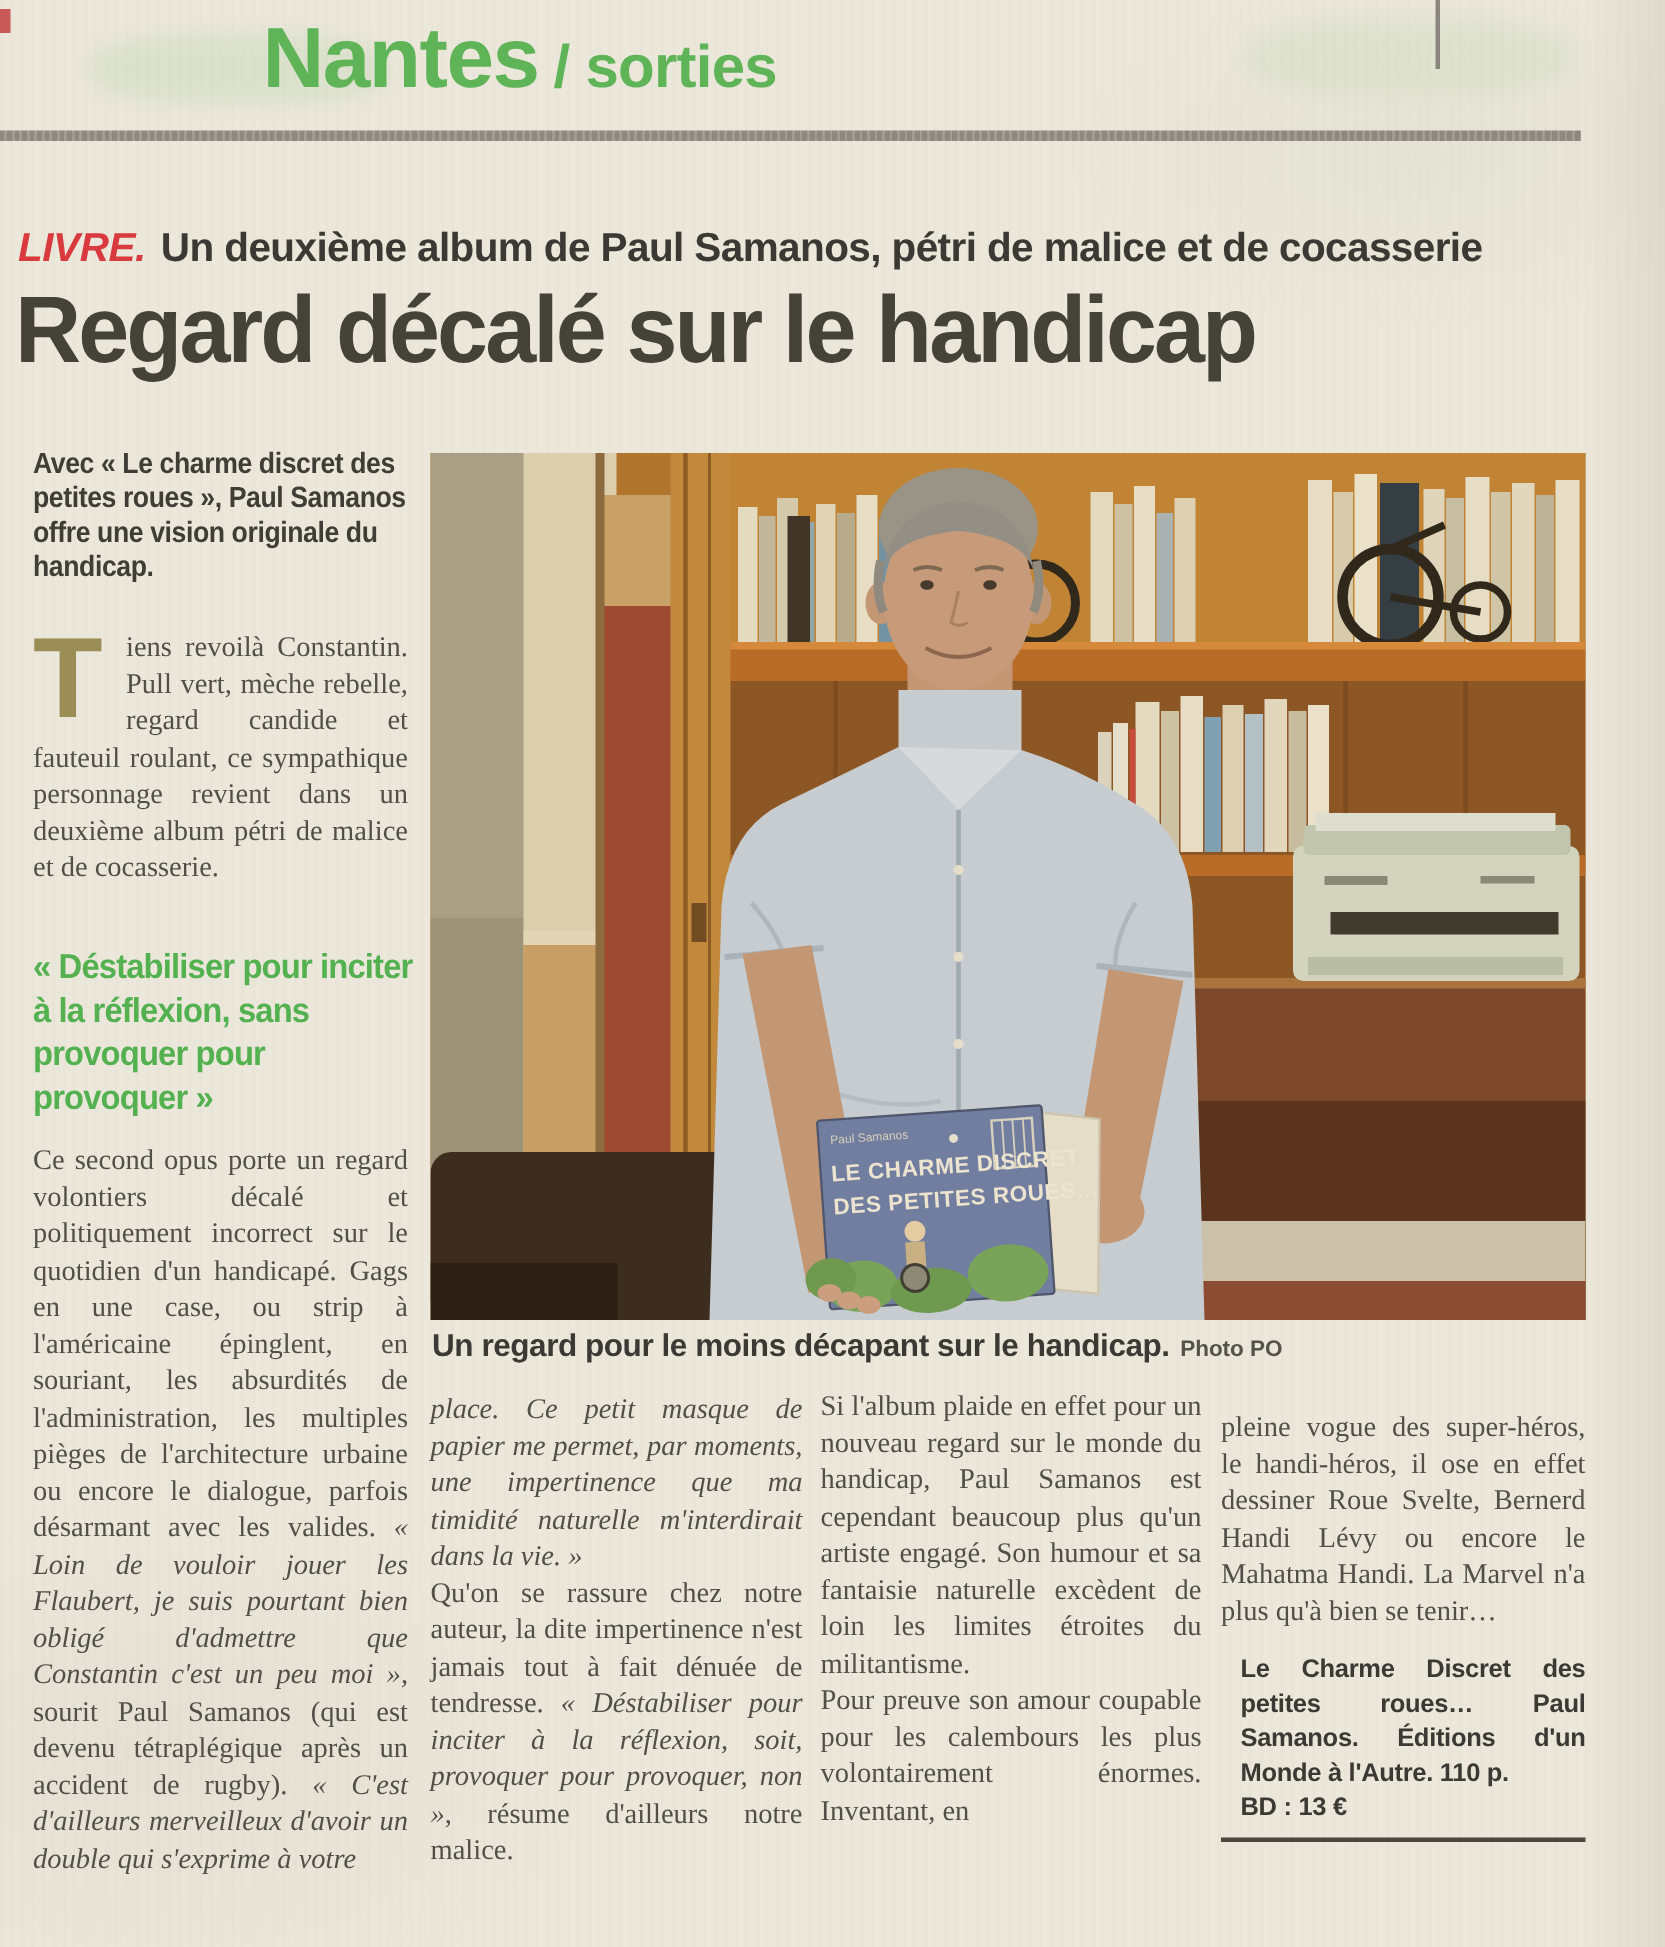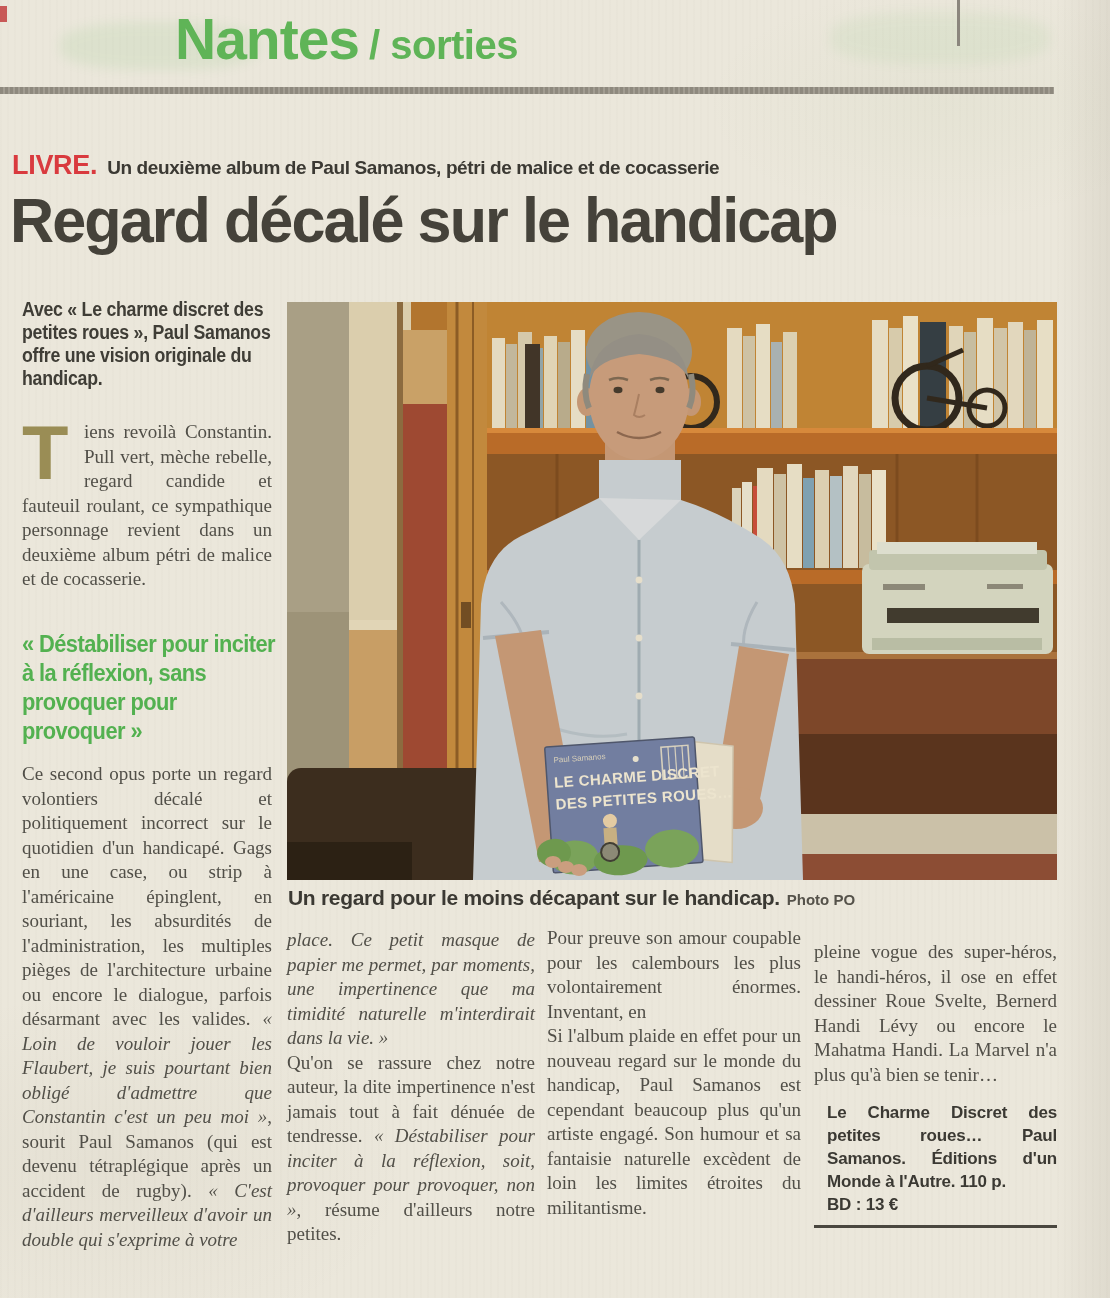--- a/index.html
+++ b/index.html
@@ -19,22 +19,22 @@
   .red-speck{position:absolute;left:0;top:6px;width:7px;height:16px;background:#c24040;opacity:.85;}
   .tick{position:absolute;left:957px;top:0;width:3px;height:46px;background:#8b867d;}
 
   .masthead{position:absolute;left:175px;top:6px;white-space:nowrap;color:#5fb457;}
   .masthead .city{font-size:57px;font-weight:800;letter-spacing:-1px;}
   .masthead .section{font-size:40px;font-weight:700;letter-spacing:-.5px;margin-left:10px;}
   .rule-top{position:absolute;left:0;top:87px;width:1054px;height:7px;
     background:repeating-linear-gradient(90deg,#8e897e 0 3px,#a19c91 3px 5px);}
 
   .kicker{position:absolute;left:12px;top:150px;white-space:nowrap;}
-  .kicker .label{color:#d93a3e;font-weight:800;font-size:27px;letter-spacing:-.3px;margin-right:10px;}
-  .kicker .ktext{color:#3b3933;font-weight:600;font-size:19px;letter-spacing:-.4px;}
+  .kicker .label{color:#d93a3e;font-weight:800;font-size:27px;letter-spacing:-.3px;margin-right:10px;font-style:italic;}
+  .kicker .ktext{color:#3b3933;font-weight:600;font-size:27px;letter-spacing:-.4px;}
 
   .headline{position:absolute;left:10px;top:184px;width:1060px;
     font-size:63px;font-weight:800;color:#45423a;letter-spacing:-2px;
     transform:scaleX(.97);transform-origin:left top;white-space:nowrap;}
 
   .lead{position:absolute;left:22px;top:298px;width:276px;
     font-weight:700;font-size:19.5px;line-height:23px;color:#3f3d36;letter-spacing:-.3px;
     transform:scaleX(.91);transform-origin:left top;}
 
   .serif{font-family:"Liberation Serif","DejaVu Serif",serif;color:#514f48;
@@ -271,26 +271,26 @@
       <rect x="0" y="0" width="770" height="578" fill="#c98a3a" opacity="0.05"></rect>
     </svg>
   </div>
 
   <div class="caption">
     <span class="cap">Un regard pour le moins décapant sur le handicap.</span><span class="credit">Photo PO</span>
   </div>
 
   <div class="col2 serif">
     <p class="para"><span class="it">place. Ce petit masque de papier me permet, par moments, une impertinence que ma timidité naturelle m'interdirait dans la vie. »</span></p>
-    <p class="para"><span>Qu'on se rassure chez notre auteur, la dite impertinence n'est jamais tout à fait dénuée de tendresse. </span><span class="it">« Déstabiliser pour inciter à la réflexion, soit, provoquer pour provoquer, non »</span><span>, résume d'ailleurs notre petites.</span></p>
+    <p class="para"><span>Qu'on se rassure chez notre auteur, la dite impertinence n'est jamais tout à fait dénuée de tendresse. </span><span class="it">« Déstabiliser pour inciter à la réflexion, soit, provoquer pour provoquer, non »</span><span>, résume d'ailleurs notre malice.</span></p>
   </div>
 
   <div class="col3 serif">
+    <p class="para">Si l'album plaide en effet pour un nouveau regard sur le monde du handicap, Paul Samanos est cependant beaucoup plus qu'un artiste engagé. Son humour et sa fantaisie naturelle excèdent de loin les limites étroites du militantisme.</p>
     <p class="para">Pour preuve son amour coupable pour les calembours les plus volontairement énormes. Inventant, en</p>
-    <p class="para">Si l'album plaide en effet pour un nouveau regard sur le monde du handicap, Paul Samanos est cependant beaucoup plus qu'un artiste engagé. Son humour et sa fantaisie naturelle excèdent de loin les limites étroites du militantisme.</p>
   </div>
 
   <div class="col4 serif">
     <p class="para">pleine vogue des super-héros, le handi-héros, il ose en effet dessiner Roue Svelte, Bernerd Handi Lévy ou encore le Mahatma Handi. La Marvel n'a plus qu'à bien se tenir…</p>
     <div class="infobox">
       <div>Le Charme Discret des petites roues… Paul Samanos. Éditions d'un Monde à l'Autre. 110 p.</div>
       <div>BD : 13 €</div>
       <div class="rule"></div>
     </div>
   </div>

